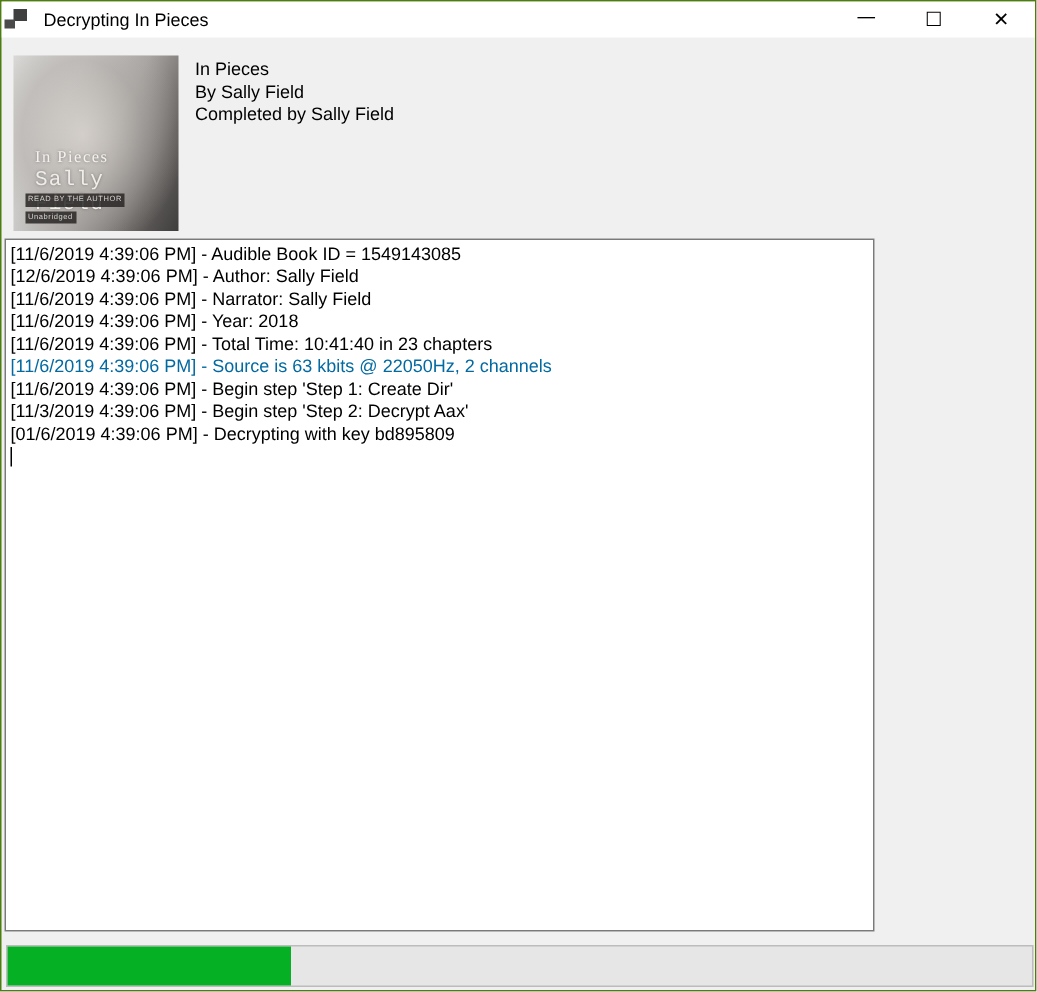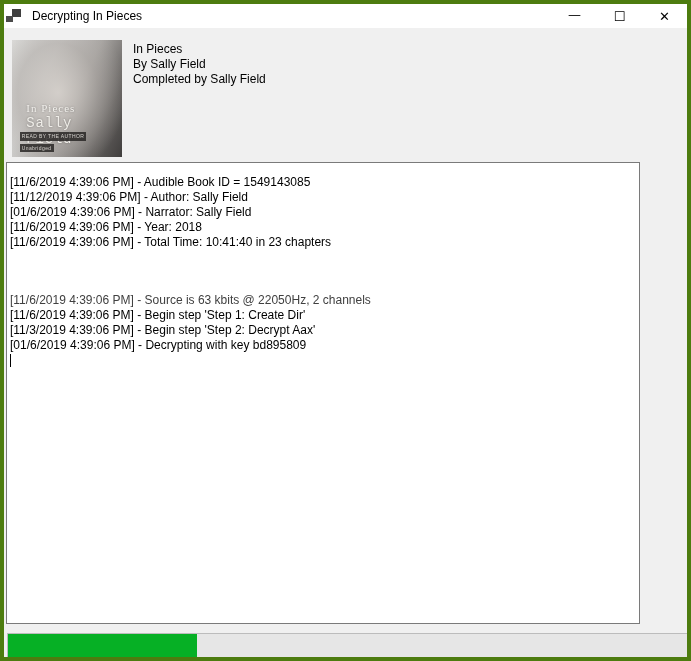--- a/index.html
+++ b/index.html
@@ -5,21 +5,21 @@
   * { margin: 0; padding: 0; box-sizing: border-box; }
   html, body {
     font-family: "Liberation Sans", "DejaVu Sans", sans-serif;
     background: #d0d0d0;
   }
   .window {
     position: relative;
     width: 691px;
     height: 661px;
     background: #f0f0f0;
-    border: 4px solid #4d7c0f;
+    border: 1px solid #4d7c0f;
     overflow: hidden;
   }
   
   .titlebar {
     position: absolute;
     top: 0; left: 0; right: 0;
     height: 24px;
     background: #ffffff;
     display: flex;
     align-items: center;
@@ -138,35 +138,35 @@
     font-size: 12px;
     color: #000000;
     line-height: 15px;
   }
 
   
   .log-box {
     position: absolute;
     top: 158px;
     left: 2px;
-    width: 634px;
+    width: 580px;
     height: 462px;
     background: #ffffff;
     border: 1px solid #7a7a7a;
-    padding: 12px 3px;
+    padding: 2px 3px;
     overflow: hidden;
     cursor: text;
   }
   .log-line {
     font-size: 12px;
     line-height: 15px;
     color: #000000;
     white-space: pre;
   }
-  .log-line.red { color: #404040; margin-top: 43px; }
+  .log-line.red { color: #0369a1; }
   .caret {
     width: 1px;
     height: 13px;
     background: #000000;
     margin-top: 1px;
   }
 
   
   .progress {
     position: absolute;
@@ -216,22 +216,22 @@
     </div>
     <div class="book-info">
       <div>In Pieces</div>
       <div>By Sally Field</div>
       <div>Completed by Sally Field</div>
     </div>
   </div>
 
   <div class="log-box">
       <div class="log-line">[11/6/2019 4:39:06 PM] - Audible Book ID = 1549143085</div>
-      <div class="log-line">[11/12/2019 4:39:06 PM] - Author: Sally Field</div>
-      <div class="log-line">[01/6/2019 4:39:06 PM] - Narrator: Sally Field</div>
+      <div class="log-line">[12/6/2019 4:39:06 PM] - Author: Sally Field</div>
+      <div class="log-line">[11/6/2019 4:39:06 PM] - Narrator: Sally Field</div>
       <div class="log-line">[11/6/2019 4:39:06 PM] - Year: 2018</div>
       <div class="log-line">[11/6/2019 4:39:06 PM] - Total Time: 10:41:40 in 23 chapters</div>
       <div class="log-line red">[11/6/2019 4:39:06 PM] - Source is 63 kbits @ 22050Hz, 2 channels</div>
       <div class="log-line">[11/6/2019 4:39:06 PM] - Begin step 'Step 1: Create Dir'</div>
       <div class="log-line">[11/3/2019 4:39:06 PM] - Begin step 'Step 2: Decrypt Aax'</div>
       <div class="log-line">[01/6/2019 4:39:06 PM] - Decrypting with key bd895809</div>
       <div class="caret"></div>
     </div>
 
   <div class="progress">

